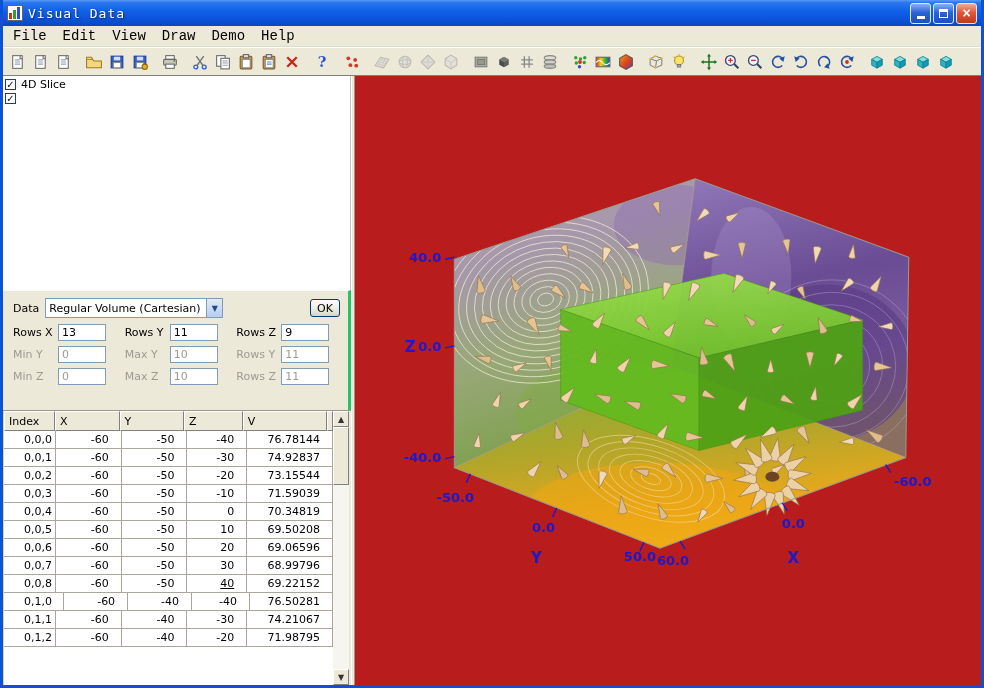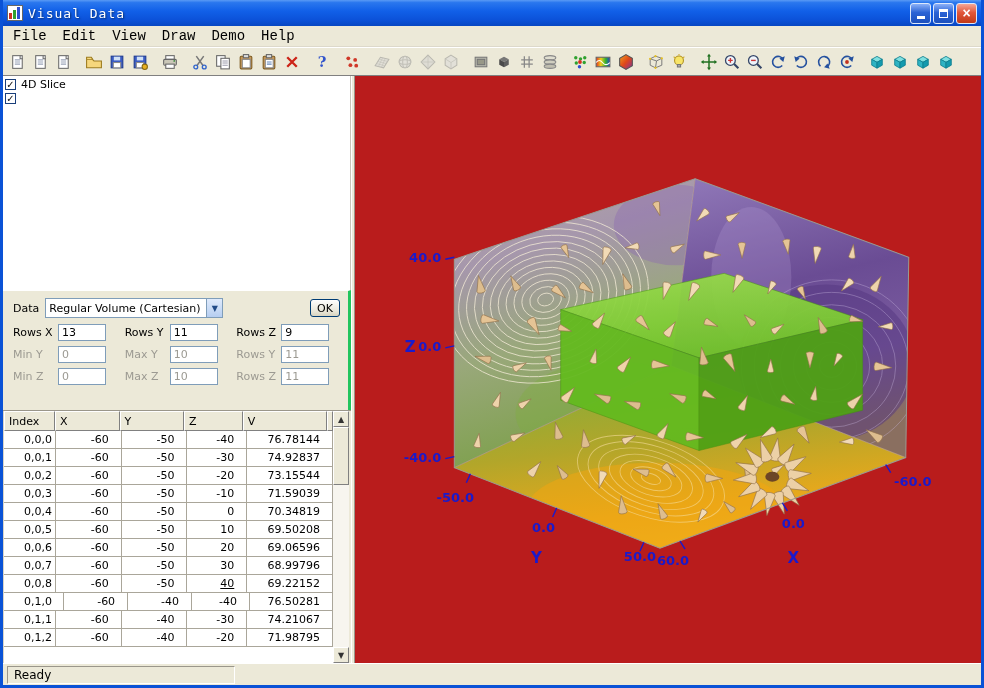--- a/index.html
+++ b/index.html
@@ -978,16 +978,13 @@
           <text x="317" y="486" text-anchor="middle" font-size="13" font-family="DejaVu Sans, sans-serif" font-weight="bold" fill="#1a1acc">60.0</text>
           <line x1="426" y1="424" x2="431" y2="432" stroke="#1a1acc" stroke-width="1.4"></line>
           <text x="437" y="449" text-anchor="middle" font-size="13" font-family="DejaVu Sans, sans-serif" font-weight="bold" fill="#1a1acc">0.0</text>
           <line x1="529" y1="386" x2="534" y2="394" stroke="#1a1acc" stroke-width="1.4"></line>
           <text x="556" y="407" text-anchor="middle" font-size="13" font-family="DejaVu Sans, sans-serif" font-weight="bold" fill="#1a1acc">-60.0</text>
           <text x="437" y="484" text-anchor="middle" font-size="15" font-family="DejaVu Sans, sans-serif" font-weight="bold" fill="#1a1acc">X</text>
         </svg>
     </div>
   </div>
 
-  <div class="statusbar">
-    <div class="status-cell">Ready</div>
-  </div>
 </div>
 
 </body></html>

